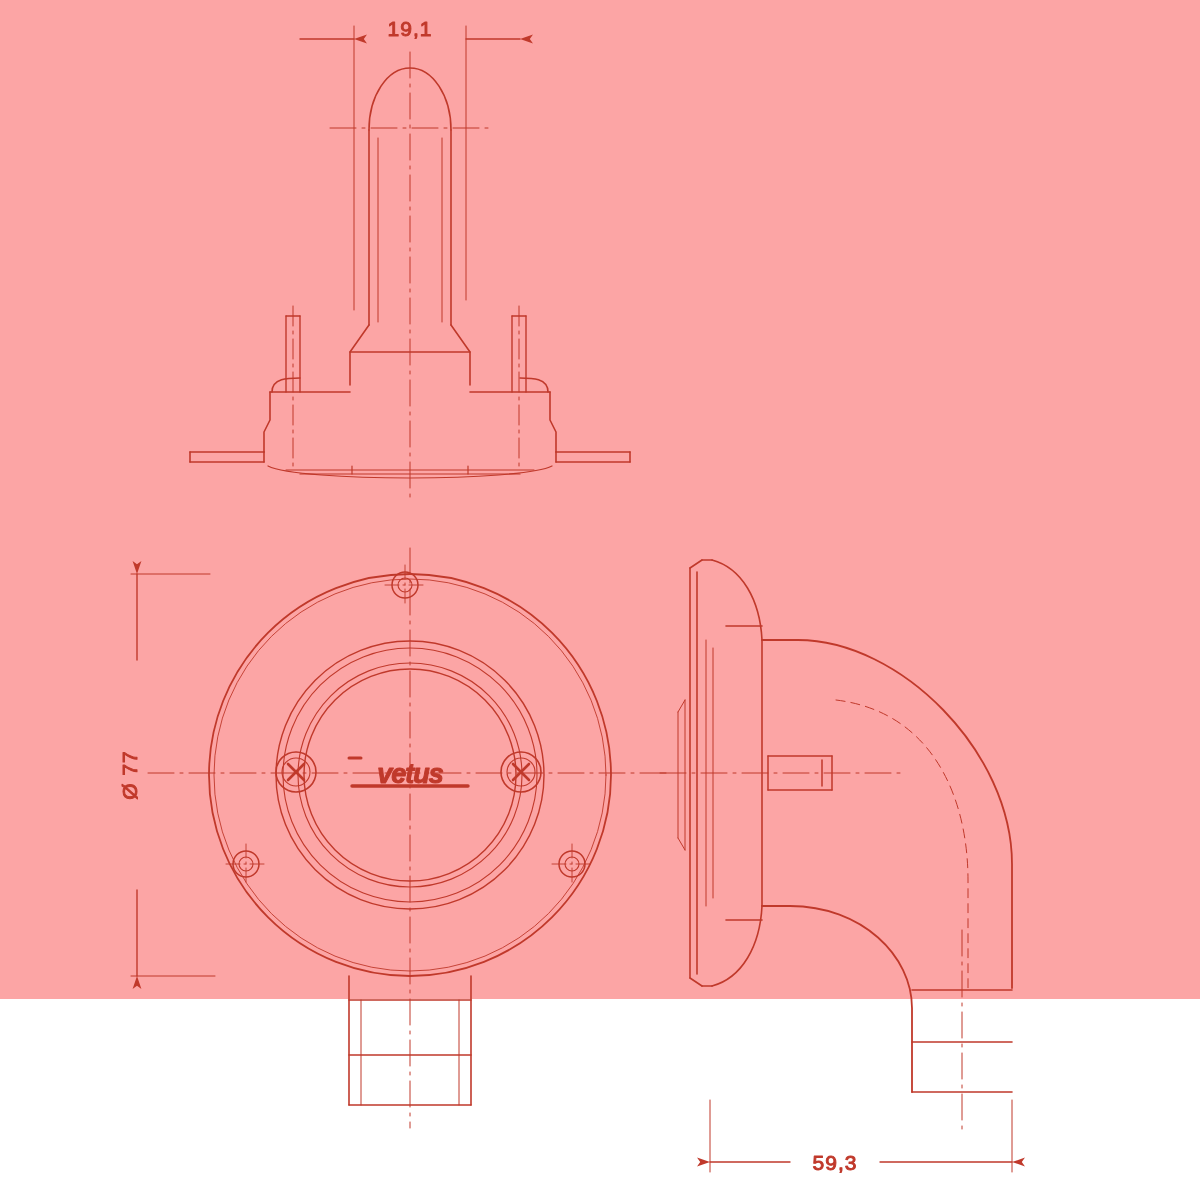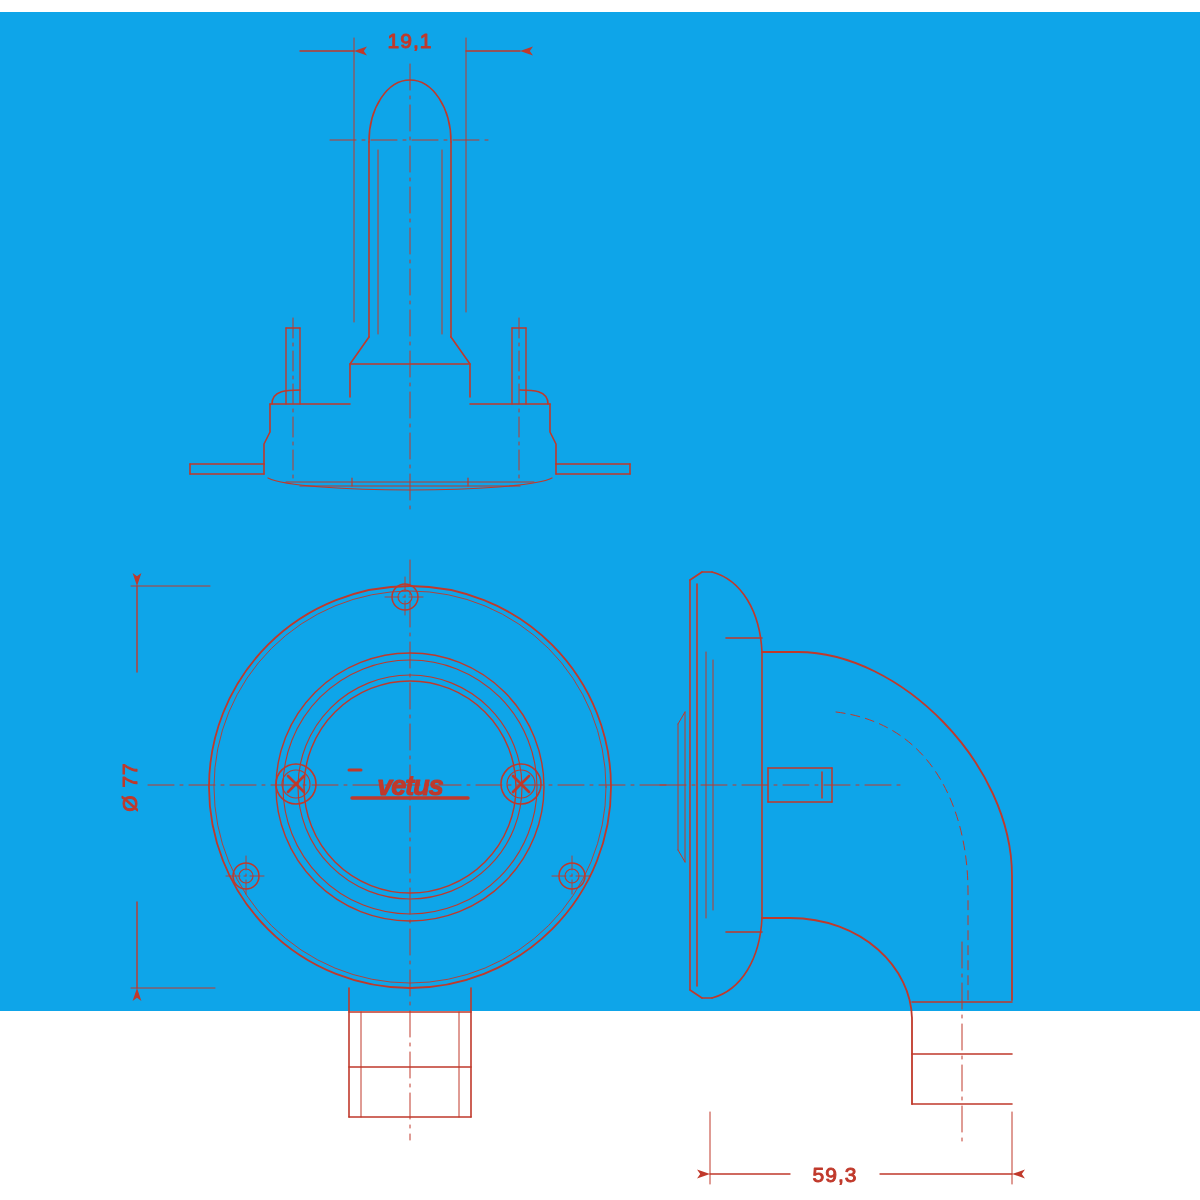--- a/index.html
+++ b/index.html
@@ -10,22 +10,21 @@
   body {
     width: 1200px;
     height: 1200px;
     font-family: "Liberation Sans", sans-serif;
     overflow: hidden;
   }
   #drawing-root {
     position: relative;
     width: 1200px;
     height: 999px;
-    background: #0ea5e9;
-    margin-top: 12px;
+    background: #fca5a5;
   }
   svg#tech-drawing {
     display: block;
     width: 1200px;
     height: 1200px;
   }
   .dim-text {
     font-family: "Liberation Sans", sans-serif;
     font-size: 21px;
     fill: #c0392b;

